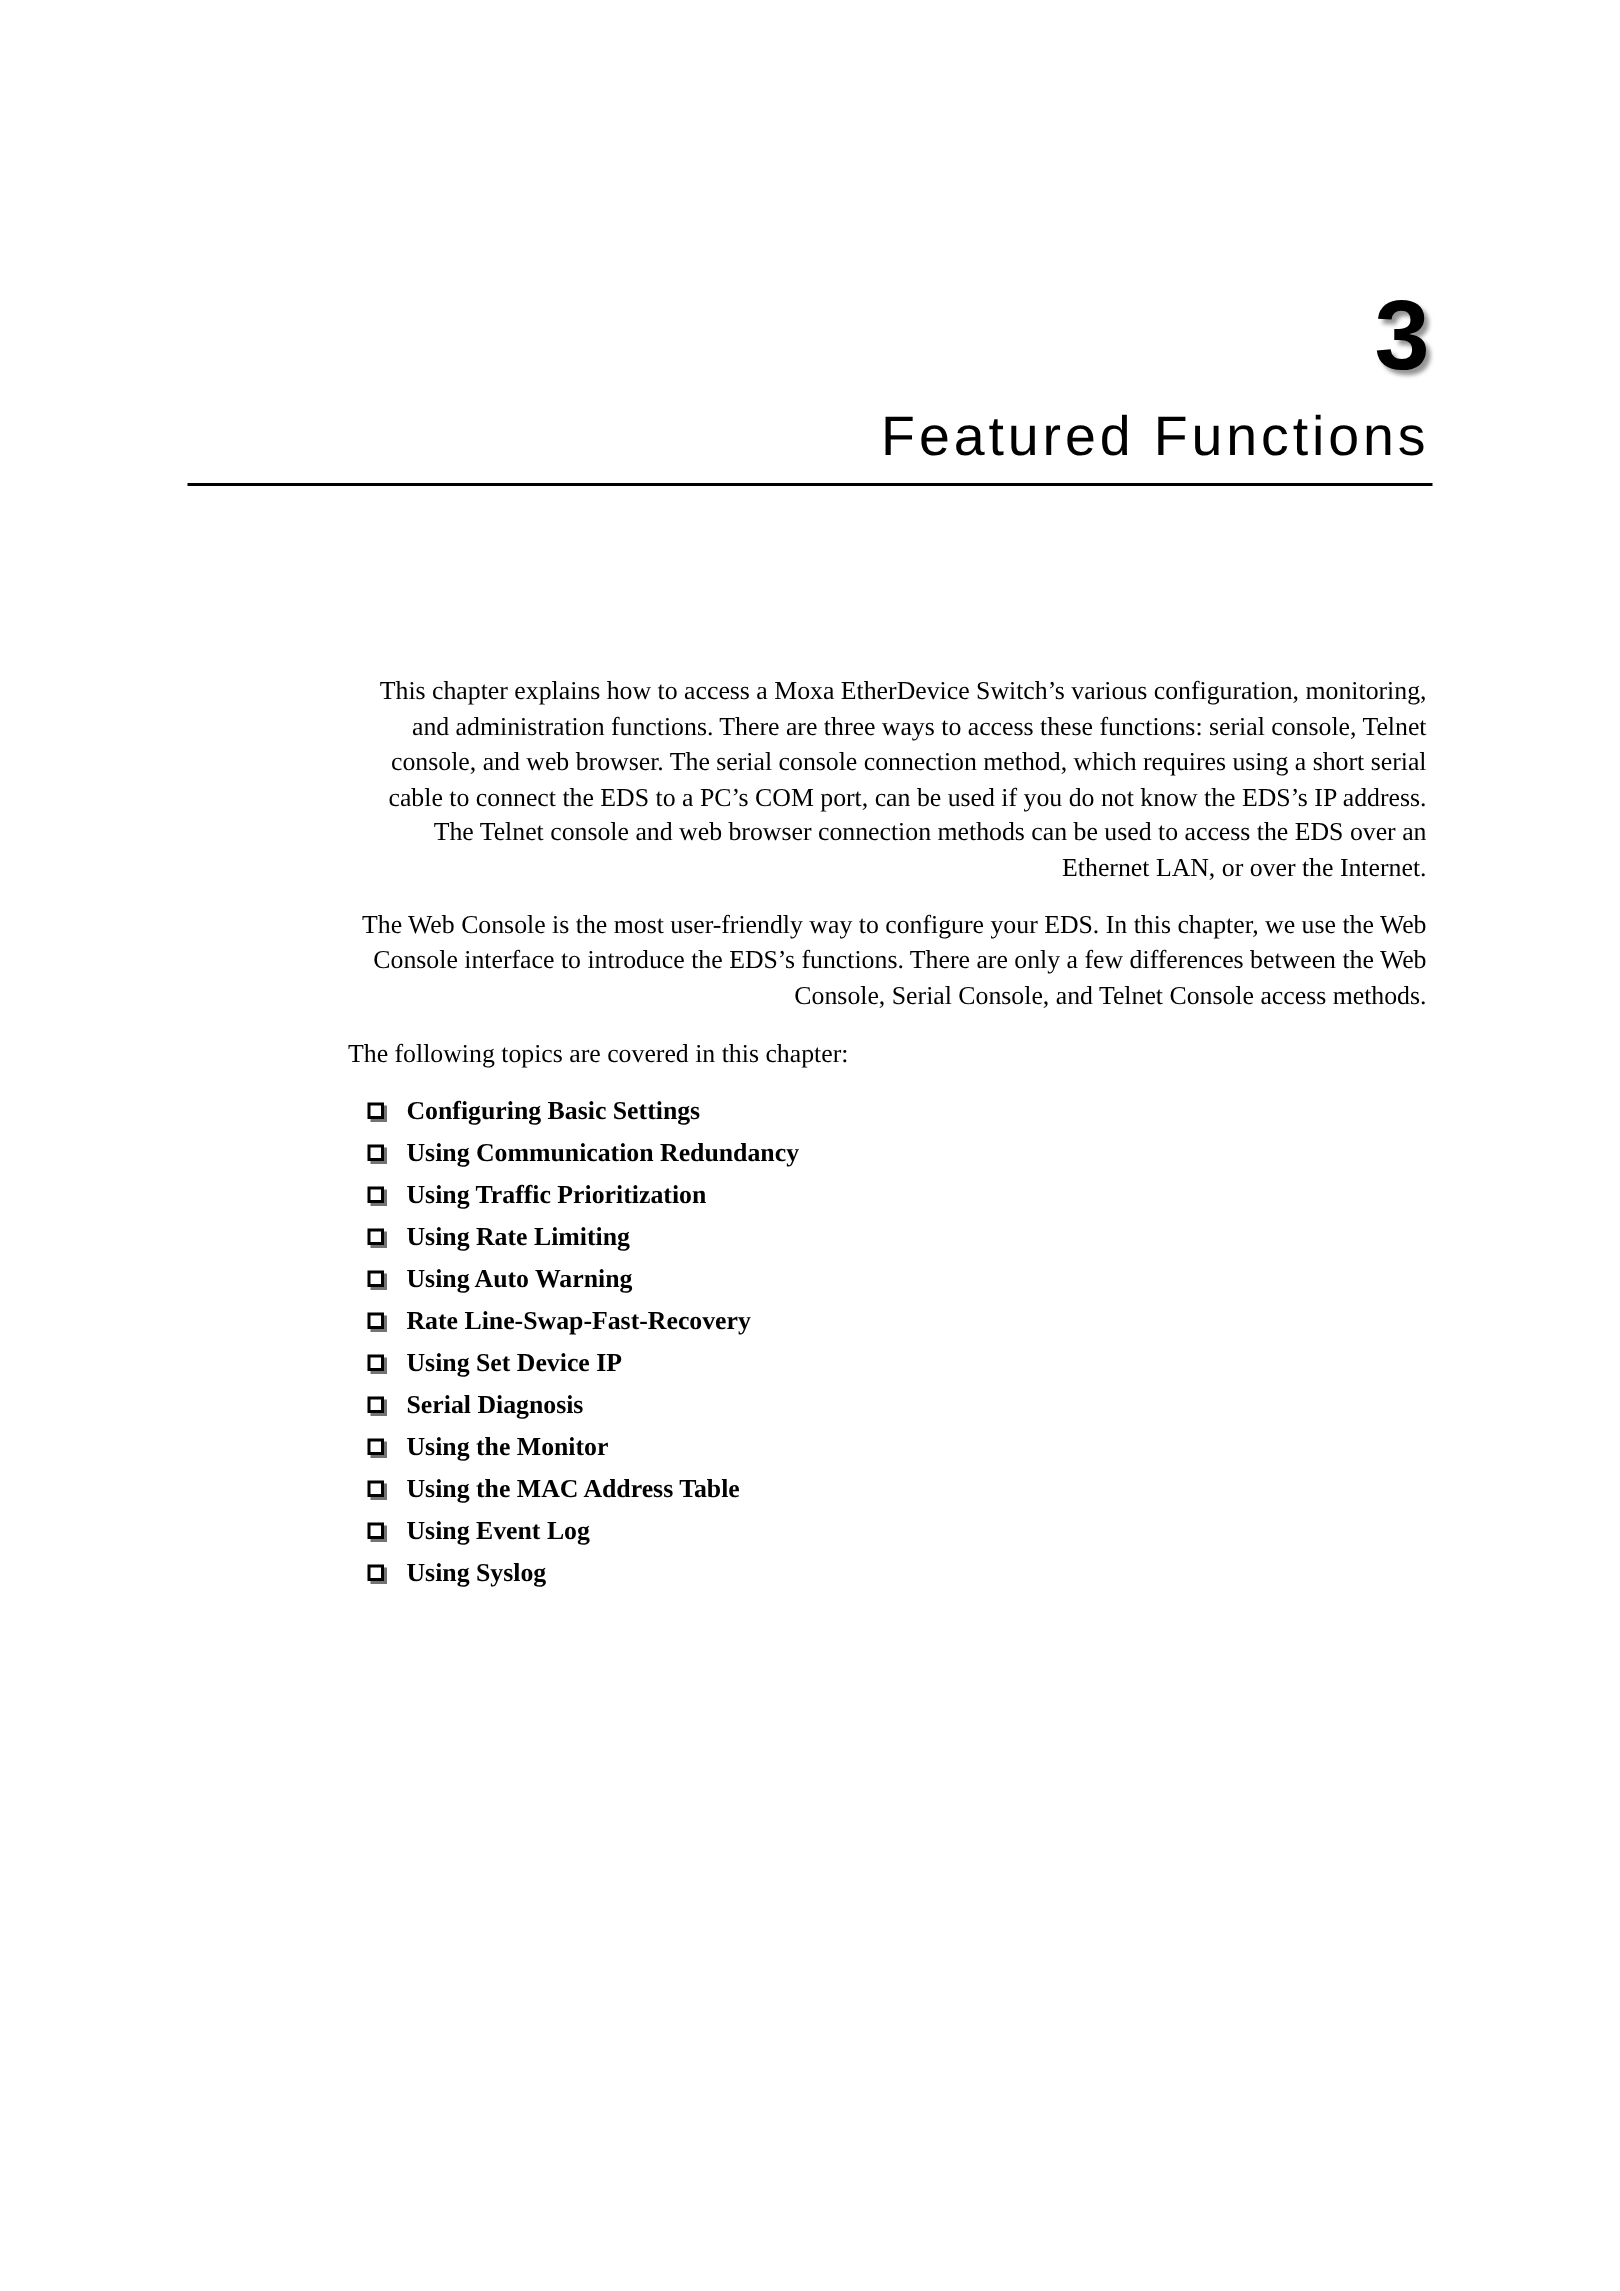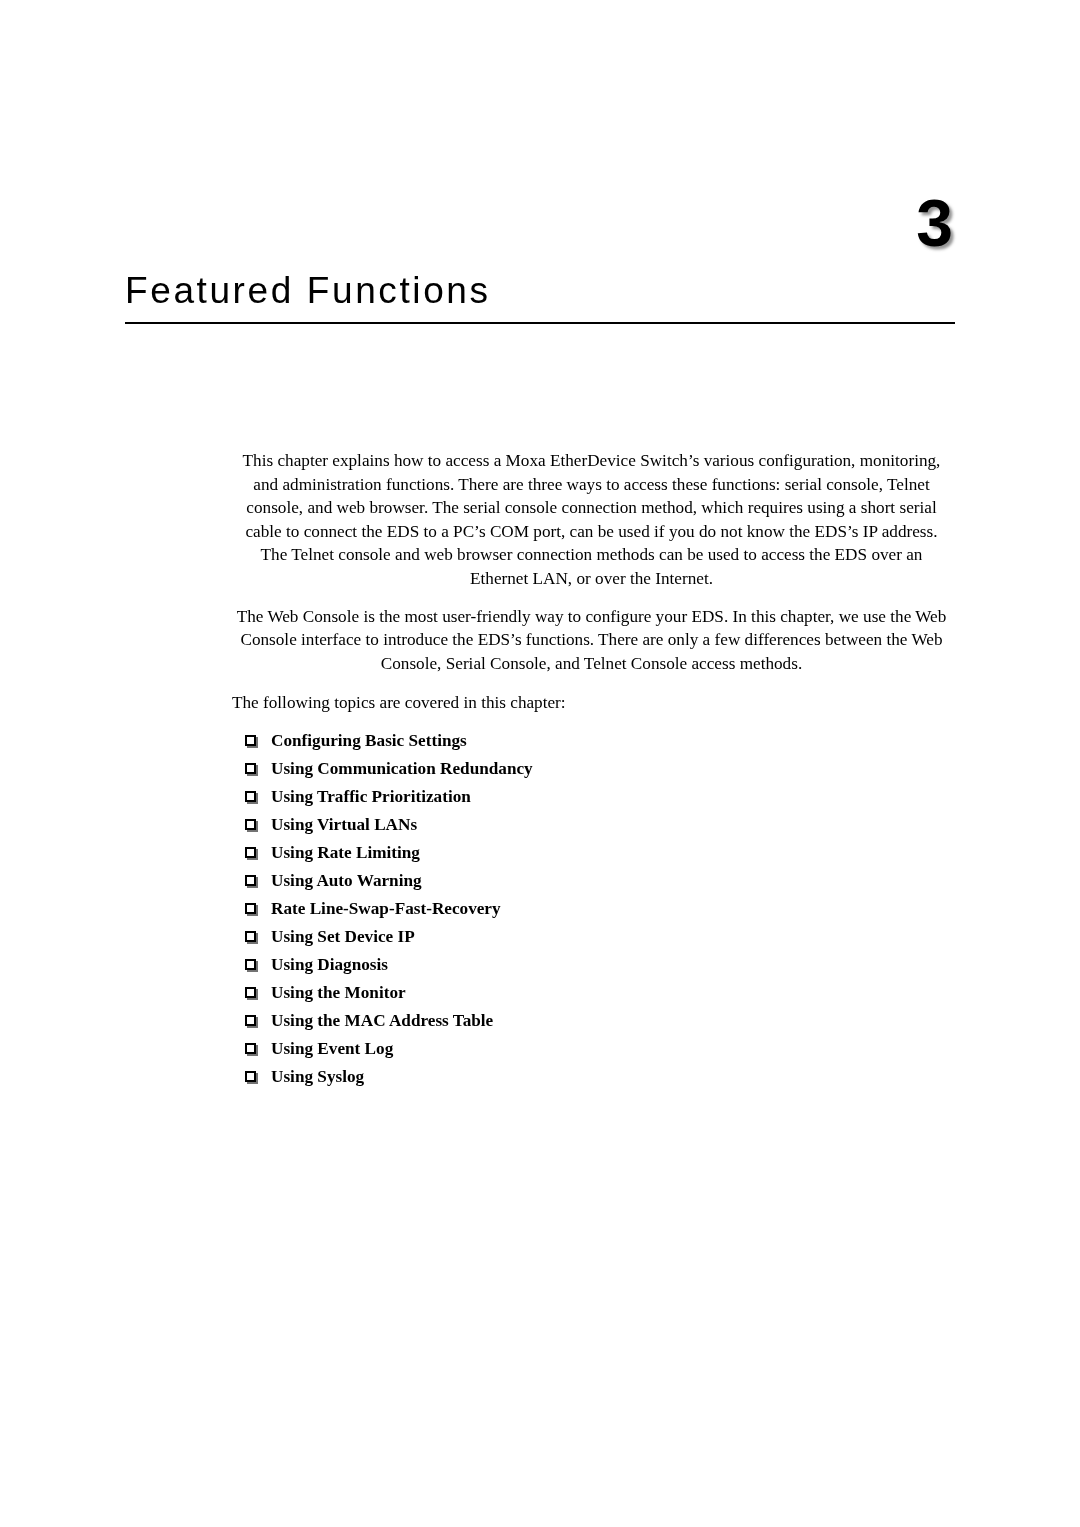--- a/index.html
+++ b/index.html
@@ -42,21 +42,21 @@
     line-height: 1;
     letter-spacing: 0px;
     color: #000000;
     text-shadow: 3px 3px 3px rgba(130,130,130,0.85);
     margin: 0;
     padding-right: 2px;
   }
 
   .chapter-title {
     display: block;
-    text-align: left;
+    text-align: right;
     font-family: "Liberation Sans", "DejaVu Sans", sans-serif;
     font-size: 37px;
     font-weight: normal;
     letter-spacing: 2.6px;
     line-height: 1.15;
     color: #000000;
     margin: 14px 0 0 0;
     padding-right: 2px;
     white-space: nowrap;
   }
@@ -75,21 +75,21 @@
     position: absolute;
     left: 232px;
     top: 449px;
     width: 719px;
   }
 
   .para {
     margin: 0 0 14px 0;
     font-size: 17.2px;
     line-height: 23.6px;
-    text-align: center;
+    text-align: right;
     color: #000000;
   }
 
   .para:last-of-type {
     margin-bottom: 0;
   }
 
   .intro-line {
     margin: 16px 0 10px 0;
     font-size: 17.2px;
@@ -160,41 +160,37 @@
       <li class="topic-item">
         <span class="topic-bullet"></span>
         <span class="topic-label">Using Communication Redundancy</span>
       </li>
       <li class="topic-item">
         <span class="topic-bullet"></span>
         <span class="topic-label">Using Traffic Prioritization</span>
       </li>
       <li class="topic-item">
         <span class="topic-bullet"></span>
-        <span class="topic-label">Using Virtual LANs</span>
-      </li>
-      <li class="topic-item">
-        <span class="topic-bullet"></span>
         <span class="topic-label">Using Rate Limiting</span>
       </li>
       <li class="topic-item">
         <span class="topic-bullet"></span>
         <span class="topic-label">Using Auto Warning</span>
       </li>
       <li class="topic-item">
         <span class="topic-bullet"></span>
         <span class="topic-label">Rate Line-Swap-Fast-Recovery</span>
       </li>
       <li class="topic-item">
         <span class="topic-bullet"></span>
         <span class="topic-label">Using Set Device IP</span>
       </li>
       <li class="topic-item">
         <span class="topic-bullet"></span>
-        <span class="topic-label">Using Diagnosis</span>
+        <span class="topic-label">Serial Diagnosis</span>
       </li>
       <li class="topic-item">
         <span class="topic-bullet"></span>
         <span class="topic-label">Using the Monitor</span>
       </li>
       <li class="topic-item">
         <span class="topic-bullet"></span>
         <span class="topic-label">Using the MAC Address Table</span>
       </li>
       <li class="topic-item">

